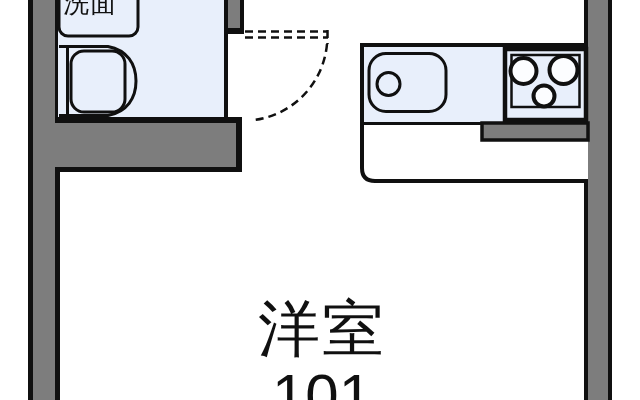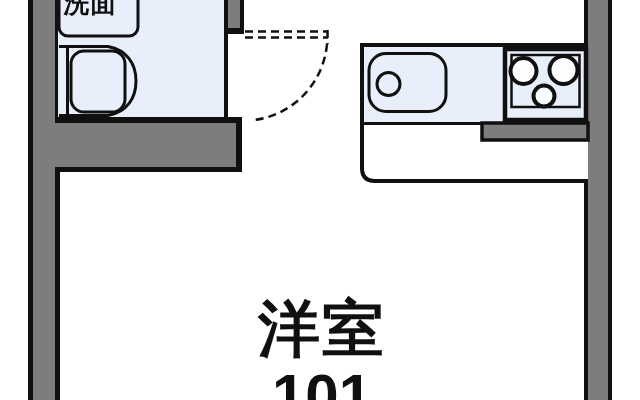--- a/index.html
+++ b/index.html
@@ -1,17 +1,17 @@
 <!DOCTYPE html>
 <html style="--bg: #ffffff; --ink: #101010;"><head>
 <meta charset="utf-8">
 <style>
   html,body{margin:0;padding:0;background:#ffffff;}
   .stage{position:relative;width:640px;height:400px;overflow:hidden;background:var(--bg,#fff);
-         font-family:"Liberation Sans","DejaVu Sans",sans-serif;font-weight:bold;}
+         font-family:"Liberation Sans","DejaVu Sans",sans-serif;}
   svg{display:block;}
   text{font-family:"Liberation Sans","DejaVu Sans",sans-serif;fill:var(--ink,#151515);}
   .room-label{font-size:62px;letter-spacing:2px;}
   .room-number{font-size:60px;}
   .washroom-label{font-size:26px;letter-spacing:1px;}
 </style>
 </head>
 <body>
 
 <div class="stage">

